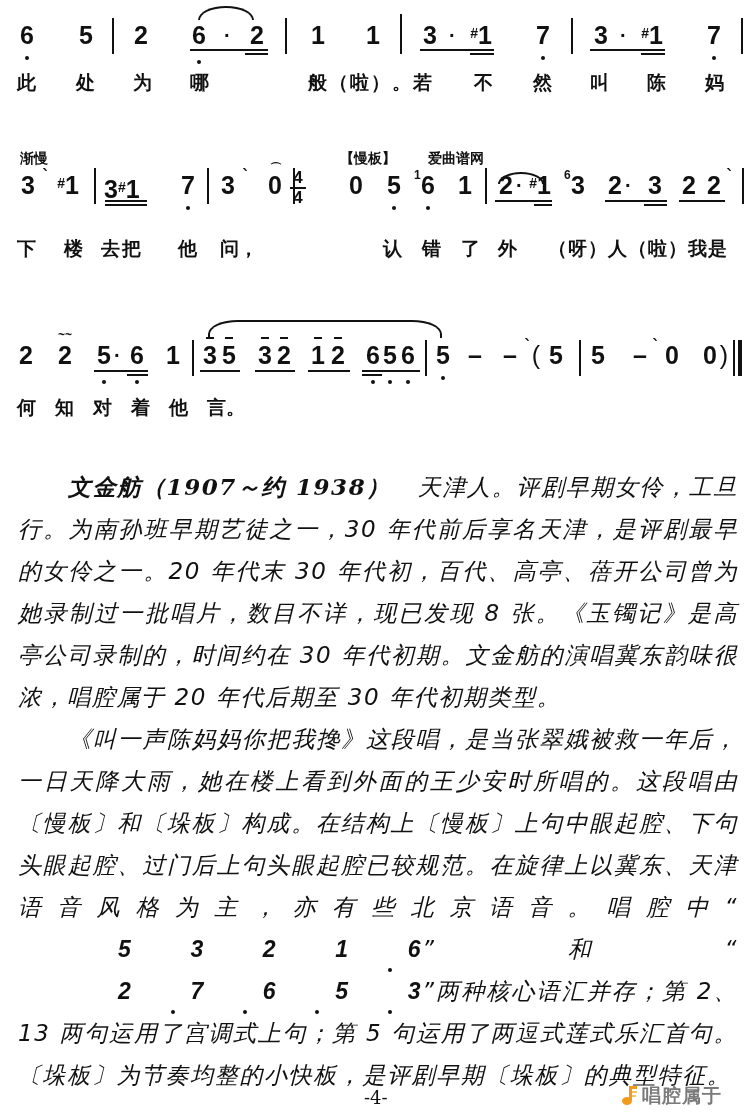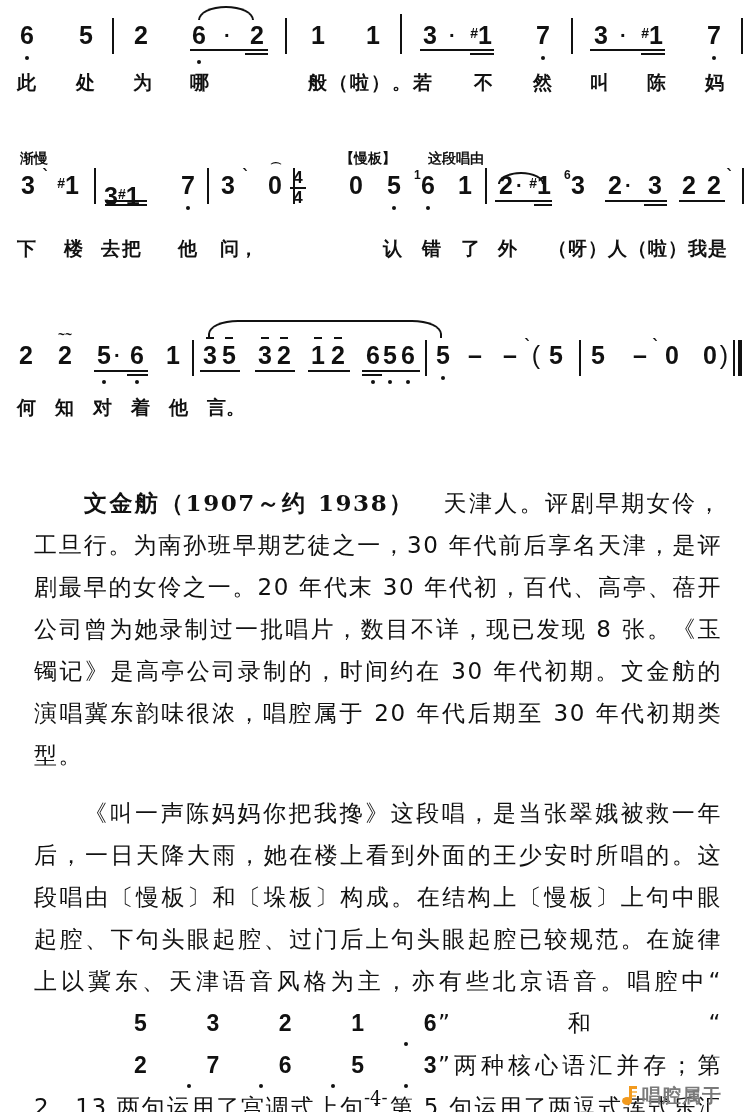--- a/index.html
+++ b/index.html
@@ -44,21 +44,21 @@
   .tempo { position: absolute; font-size: 14px; font-weight: bold; text-align: right; }
   .timesig { position: absolute; font-family: "Liberation Sans", sans-serif; font-weight: bold; font-size: 17px; text-align: center; line-height: 16px; }
   .timesig .line { display:block; height: 2px; background:#111; margin: 1px 0; }
 
   
   .prose {
     position: absolute; left: 18px; width: 720px;
     font-family: "DejaVu Sans", sans-serif; font-size: 23px; line-height: 42px;
     letter-spacing: 1.6px; color: #111; text-align: justify;
   }
-  .prose p { margin: 16px; }
+  .prose p { margin: 0; font-style: italic; }
   .bio-name { font-weight: bold; font-family: "DejaVu Serif", serif; }
   .jp { font-family: "Liberation Sans", sans-serif; font-weight: bold; position: relative; display: inline-block; }
   .jp.ld::after { content:""; position:absolute; left:50%; margin-left:-2px; bottom:-2px; width:4px; height:4px; border-radius:50%; background:#111; }
 
   .pagenum { position: absolute; left: 364px; top: 1087px; font-family: "DejaVu Serif", serif; font-size: 18px; }
   .wm { position: absolute; left: 622px; top: 1083px; display: flex; align-items: center; gap: 4px; }
   .wm-icon { width: 16px; height: 22px; position: relative; }
   .wm-text { font-size: 19px; color: #7a7a7a; font-weight: bold; letter-spacing: 1px; }
 </style>
 </head>
@@ -102,27 +102,27 @@
   <div class="lyric" style="left:474px;top:70px">不</div>
   <div class="lyric" style="left:533px;top:70px">然</div>
   <div class="lyric" style="left:590px;top:70px">叫</div>
   <div class="lyric" style="left:647px;top:70px">陈</div>
   <div class="lyric" style="left:705px;top:70px">妈</div>
 </div>
 
 <div>
   <div class="tempo" style="left:20px;top:150px">渐慢</div>
   <div class="tempo" style="left:340px;top:150px">【慢板】</div>
-  <div class="tempo" style="left:428px;top:150px">这段唱由</div>
+  <div class="tempo" style="left:428px;top:150px">爱曲谱网</div>
 
   <div class="note" style="left:28px;top:170px">3</div>
   <div class="breath" style="left:42px;top:166px">ˋ</div>
   <div class="note" style="left:68px;top:170px"><span class="sharp">#</span>1</div>
   <div class="bar thin" style="left:94px;top:168px;height:36px"></div>
-  <div class="note" style="left:115px;top:181px">3<span class="sharp">#</span>1</div>
+  <div class="note" style="left:115px;top:174px">3<span class="sharp">#</span>1</div>
   <div class="uline" style="left:105px;top:200px;width:42px"></div>
   <div class="uline" style="left:105px;top:204px;width:42px"></div>
   <div class="note dotb" style="left:188px;top:170px">7</div>
   <div class="bar thin" style="left:207px;top:168px;height:36px"></div>
   <div class="note" style="left:228px;top:170px">3</div>
   <div class="breath" style="left:242px;top:166px">ˋ</div>
   <div class="note" style="left:275px;top:170px">0</div>
   <div class="small" style="left:270px;top:160px">⌒</div>
   <div class="bar thin" style="left:293px;top:168px;height:36px"></div>
   <div class="timesig" style="left:290px;top:170px;width:16px">

